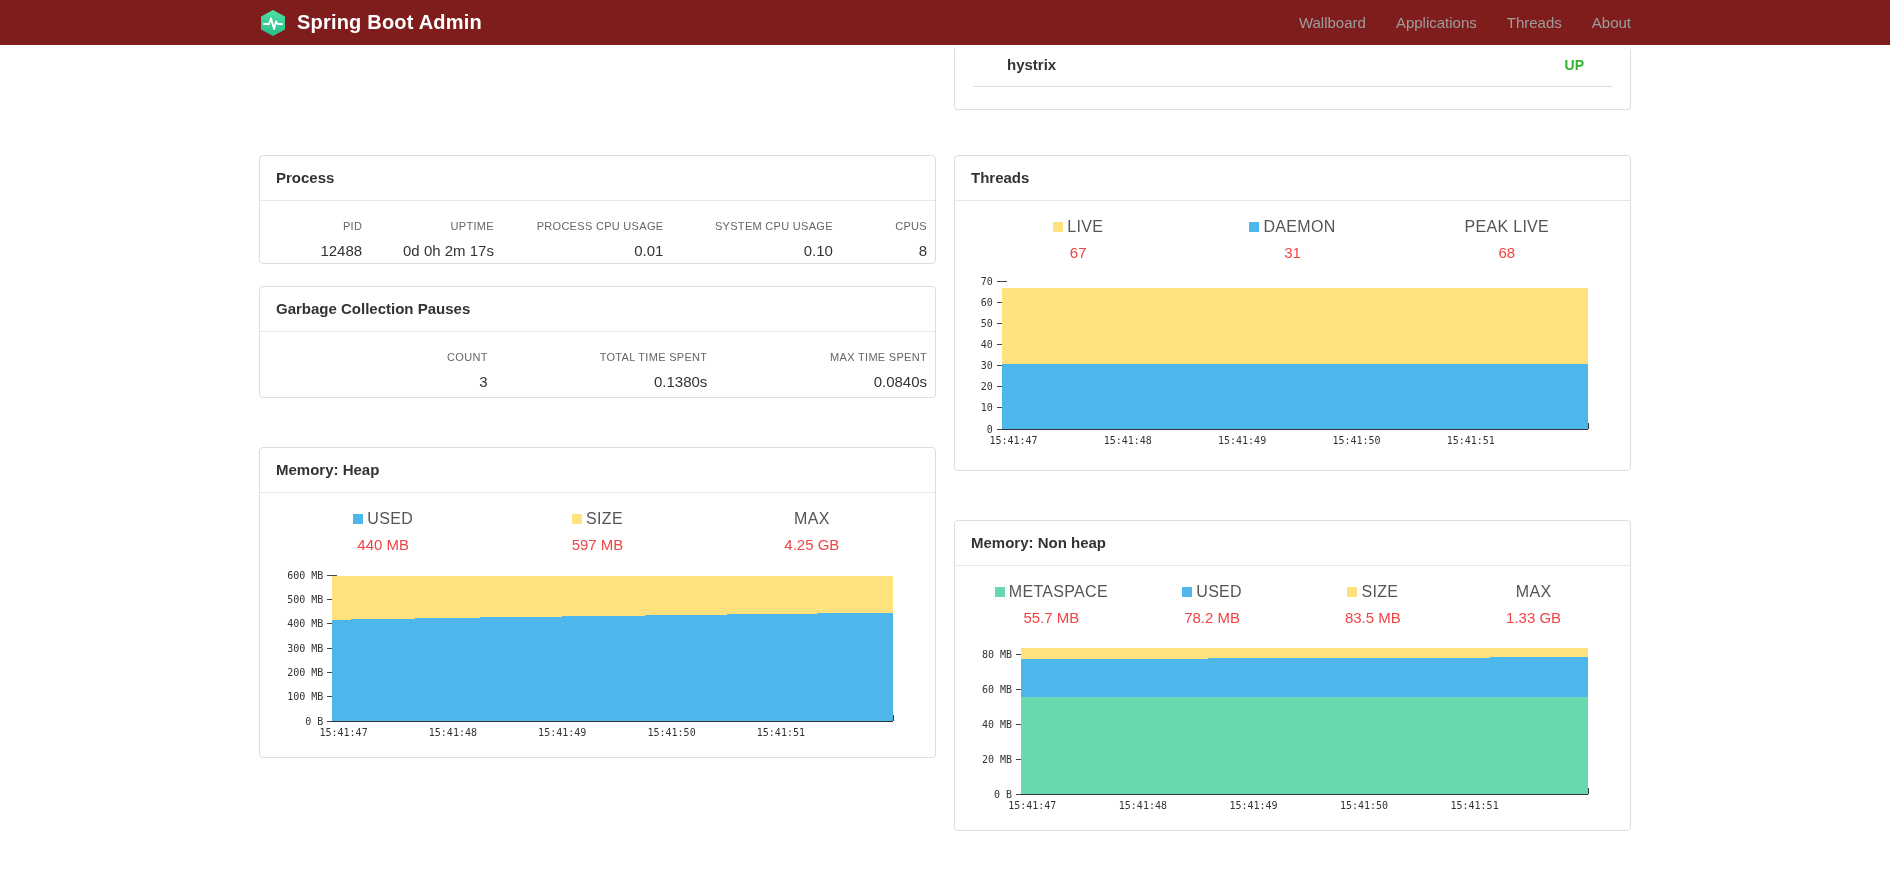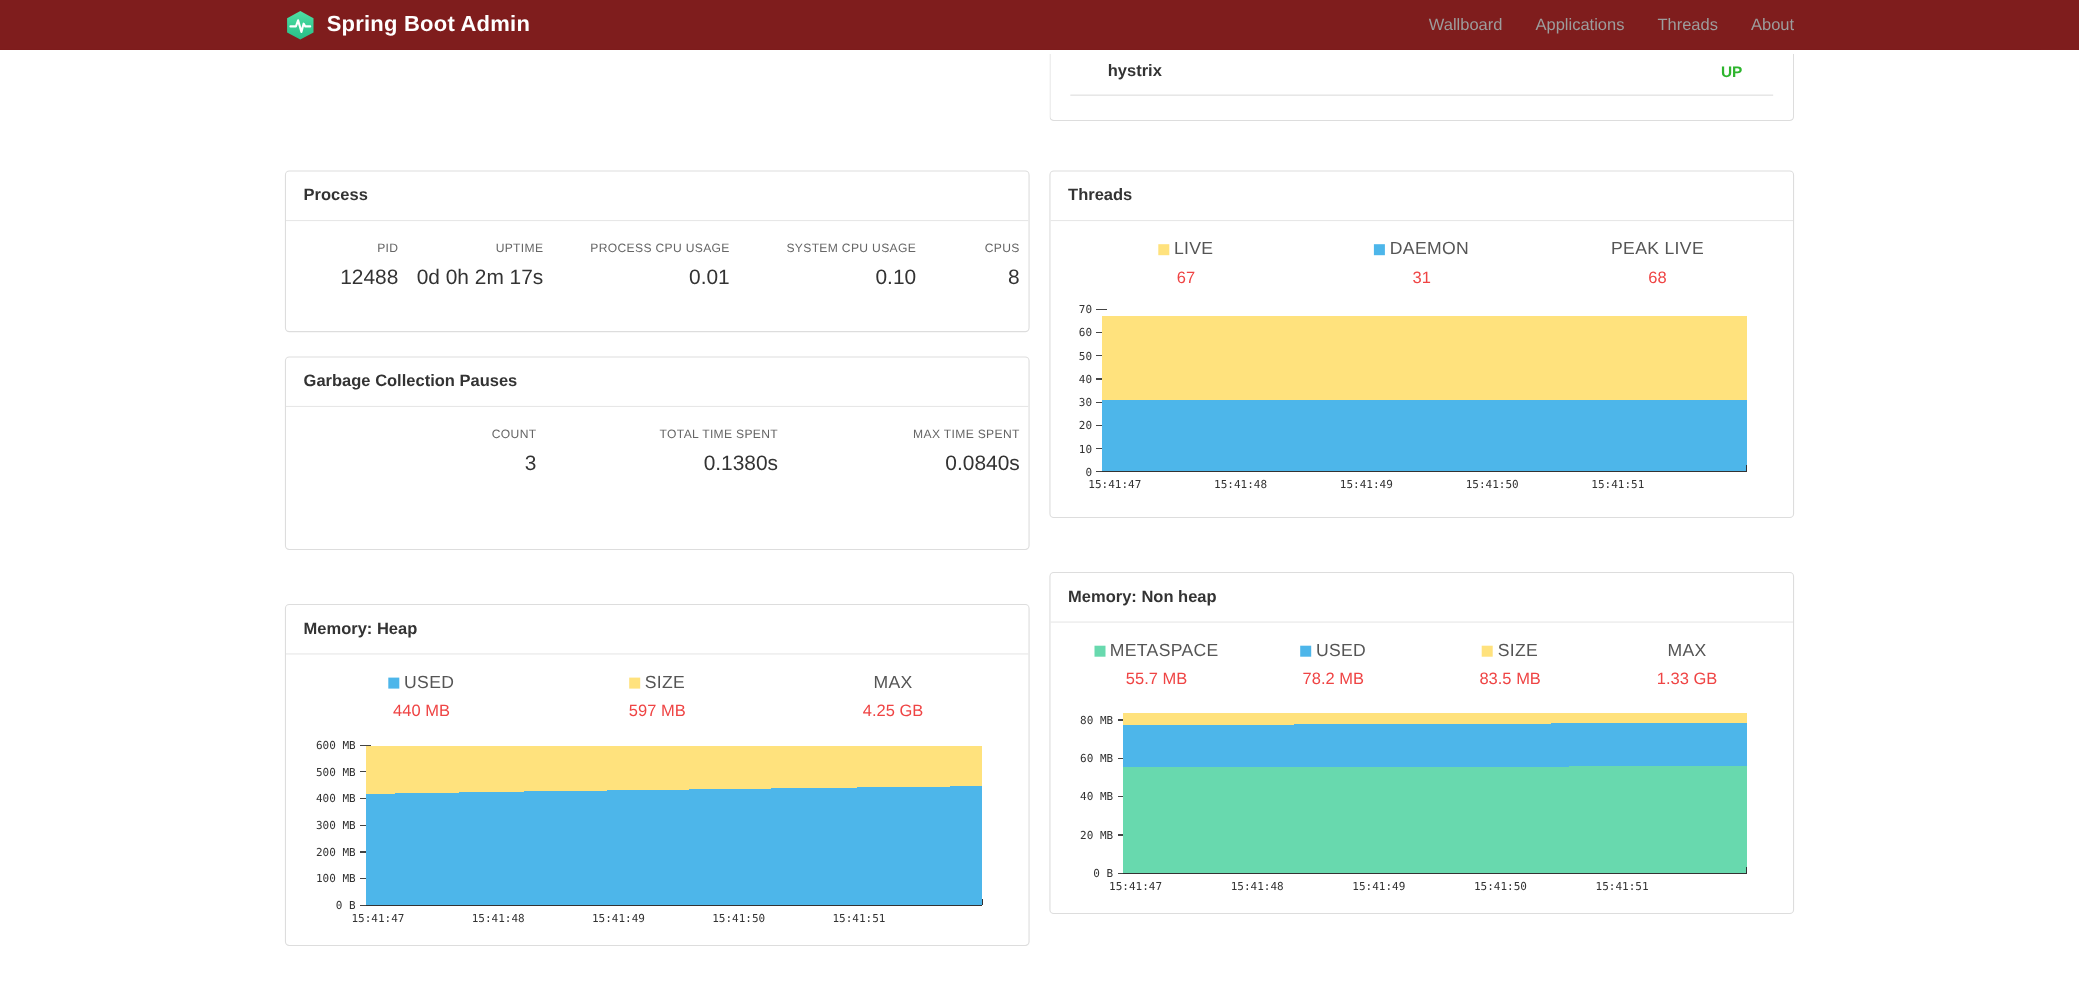--- a/index.html
+++ b/index.html
@@ -49,32 +49,32 @@
   }
   .health-row {
     margin: 0 18px;
     padding: 7px 28px 13px 34px;
     border-bottom: 1px solid #ddd;
     display: flex; align-items: center; gap: 28px;
   }
   .health-name { font-size: 15px; font-weight: 700; color: #333; }
   .health-status { margin-left: auto; font-size: 14px; font-weight: 700; }
 
-  .panel-process { margin-top: 110px; height: 147px; }
-  .panel-gc { margin-top: 22px; height: 176px; }
+  .panel-process { margin-top: 110px; height: 109px; }
+  .panel-gc { margin-top: 22px; height: 112px; }
   .panel-heap { margin-top: 49px; height: 311px; }
   .panel-threads { margin-top: 45px; height: 316px; }
   .panel-nonheap { margin-top: 49px; height: 311px; }
 
   
   .metrics { display: flex; padding: 19px 8px 0 8px; }
   .metric { text-align: right; }
   .fg-10 { flex: 10; } .fg-14 { flex: 14; } .fg-18 { flex: 18; }
   .metric-label { font-size: 11px; color: #666; letter-spacing: 0.3px; }
-  .metric-value { font-size: 19px; color: #333; margin-top: 10px; }
+  .metric-value { font-size: 15px; color: #333; margin-top: 10px; }
 
   
   .legend { display: flex; margin-top: 5px; }
   .legend-item { flex: 1; text-align: center; }
   .legend-label {
     font-size: 16px; color: #555; letter-spacing: 0.3px;
     display: flex; align-items: center; justify-content: center; gap: 4px;
   }
   .swatch { width: 10px; height: 10px; display: inline-block; }
   .legend-value { font-size: 15px; color: #ef4444; margin-top: 8px; }

